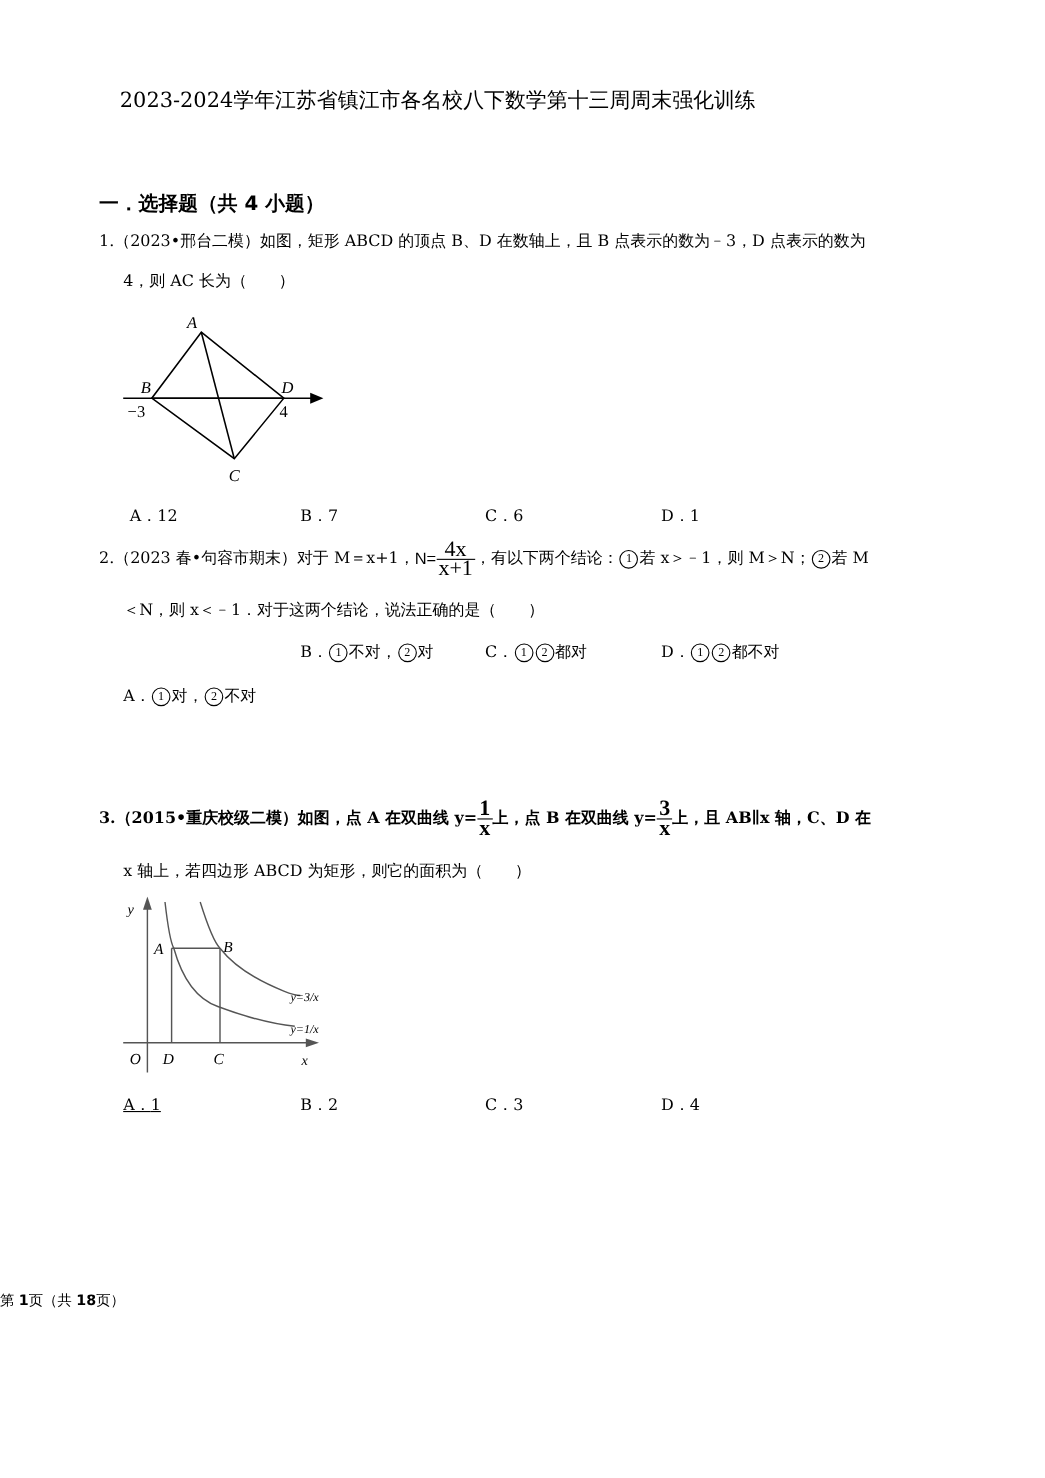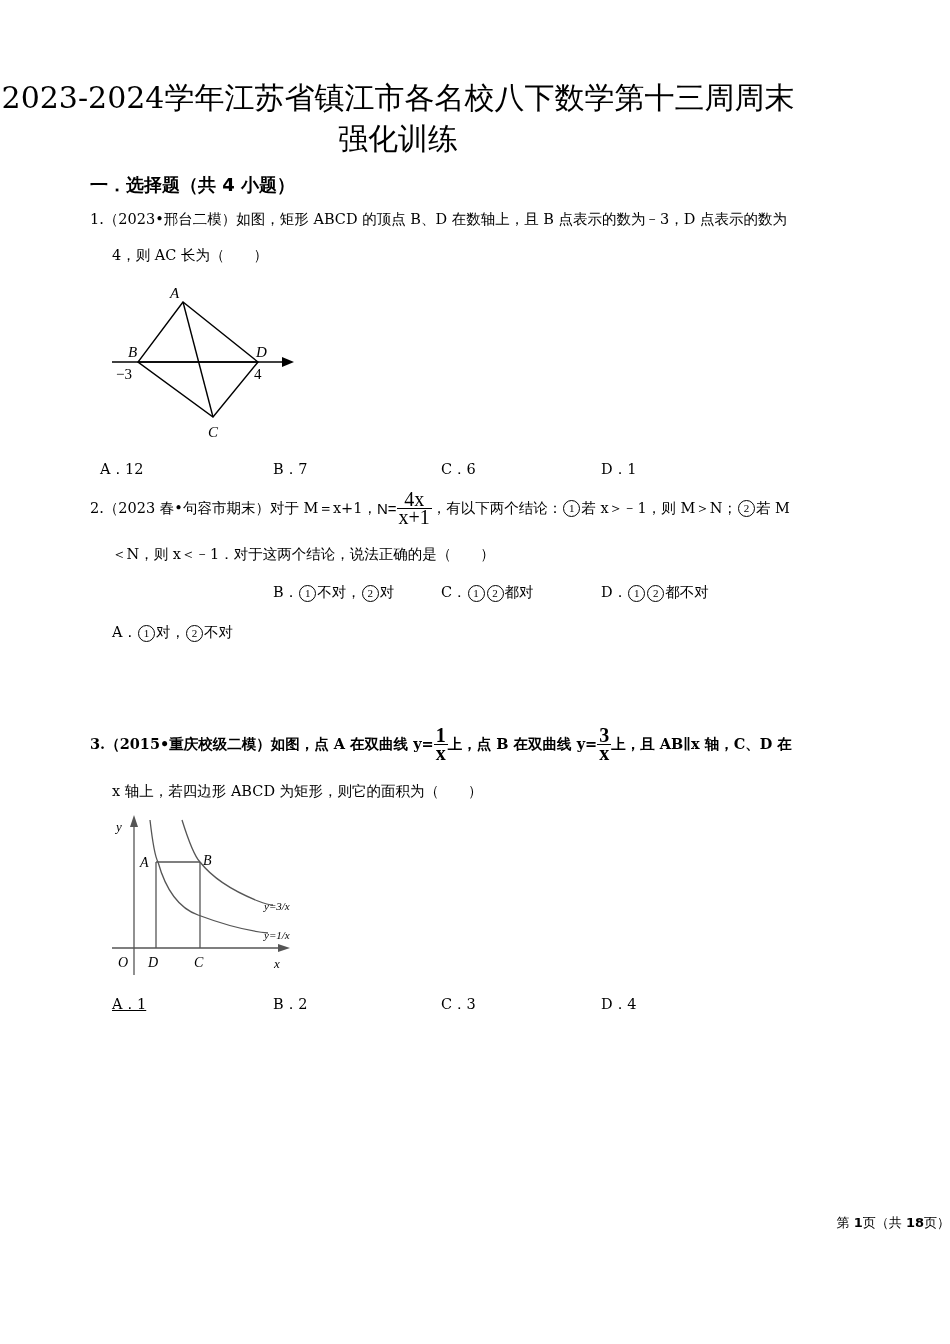--- a/index.html
+++ b/index.html
@@ -1,29 +1,29 @@
 <!DOCTYPE html>
 <html><head>
 <meta charset="utf-8">
 <style>
   html, body { margin: 0; padding: 0; background: #ffffff; }
   body { width: 950px; height: 1344px; position: relative; overflow: hidden;
          font-family: "DejaVu Serif", "Liberation Serif", serif; color: #000; }
   .title { position: absolute; left: 0; width: 796px; top: 78px; text-align: center;
-           font-size: 30px; letter-spacing: 0px; font-family: "DejaVu Serif", serif; }
+           font-size: 19px; letter-spacing: 0px; font-family: "DejaVu Serif", serif; }
   .section { position: absolute; left: 90px; top: 173px; font-size: 18px; font-weight: bold;
              font-family: "DejaVu Sans", sans-serif; }
   .line { position: absolute; font-size: 14.5px; white-space: nowrap; }
   .opt { position: absolute; font-size: 14.5px; white-space: nowrap; }
   .frac { display: inline-block; vertical-align: middle; text-align: center; font-family: "Liberation Serif", serif; font-size: 20px; line-height: 17px; }
   .frac .num { display: block; border-bottom: 1px solid #000; padding: 0 2px; }
   .frac .den { display: block; padding: 0 2px; }
   .circ { display: inline-block; width: 15px; height: 15px; border: 1px solid #000; border-radius: 50%;
           font-size: 11px; line-height: 15px; text-align: center; vertical-align: middle; font-family: "Liberation Serif", serif; margin: 0 1px; }
-  .footer { position: absolute; left: 0; width: 950px; top: 1214px; text-align: right; font-size: 13px;
+  .footer { position: absolute; left: 0; width: 950px; top: 1173px; text-align: left; font-size: 13px;
             font-family: "DejaVu Sans", sans-serif; }
   .footer b { font-weight: bold; }
   svg text { font-family: "Liberation Serif", serif; font-style: italic; }
 </style>
 </head>
 <body>
 
 <div class="title">2023-2024学年江苏省镇江市各名校八下数学第十三周周末强化训练</div>
 
 <div class="section">一．选择题（共 4 小题）</div>
@@ -40,21 +40,21 @@
   <line x1="75" y1="20" x2="105" y2="135" stroke="#000" stroke-width="1.4"></line>
   <line x1="30" y1="80" x2="150" y2="80" stroke="#000" stroke-width="1.4"></line>
   <text x="62" y="16" font-size="15">A</text>
   <text x="20" y="75" font-size="15">B</text>
   <text x="148" y="75" font-size="15">D</text>
   <text x="100" y="155" font-size="15">C</text>
   <text x="8" y="97" font-size="15" style="font-style:normal">−3</text>
   <text x="146" y="97" font-size="15" style="font-style:normal">4</text>
 </svg>
 
-<div class="opt" style="left:100px; top:460px;text-align:center;"><span>A．</span><span>12</span></div>
+<div class="opt" style="left:118px; top:460px;text-align:center;"><span>A．</span><span>12</span></div>
 <div class="opt" style="left:273px; top:460px;"><span>B．</span><span>7</span></div>
 <div class="opt" style="left:441px; top:460px;"><span>C．</span><span>6</span></div>
 <div class="opt" style="left:601px; top:460px;"><span>D．</span><span>1</span></div>
 
 <div class="line" style="left:90px; top:491px;">
   <span>2.</span><span>（2023 春•句容市期末）</span><span>对于 M＝x+1，</span><span style="font-family:'Liberation Sans',sans-serif; font-size:15px; vertical-align:middle;">N=</span><span class="frac"><span class="num">4x</span><span class="den">x+1</span></span><span>，有以下两个结论：</span><span class="circ">1</span><span>若 x＞﹣1，则 M＞N；</span><span class="circ">2</span><span>若 M</span>
 </div>
 <div class="line" style="left:112px; top:545px;">＜N，则 x＜﹣1．对于这两个结论，说法正确的是（　　）</div>
 
 <div class="opt" style="left:112px; top:583px;margin-top:40px;"><span>A．</span><span class="circ">1</span><span>对，</span><span class="circ">2</span><span>不对</span></div>

